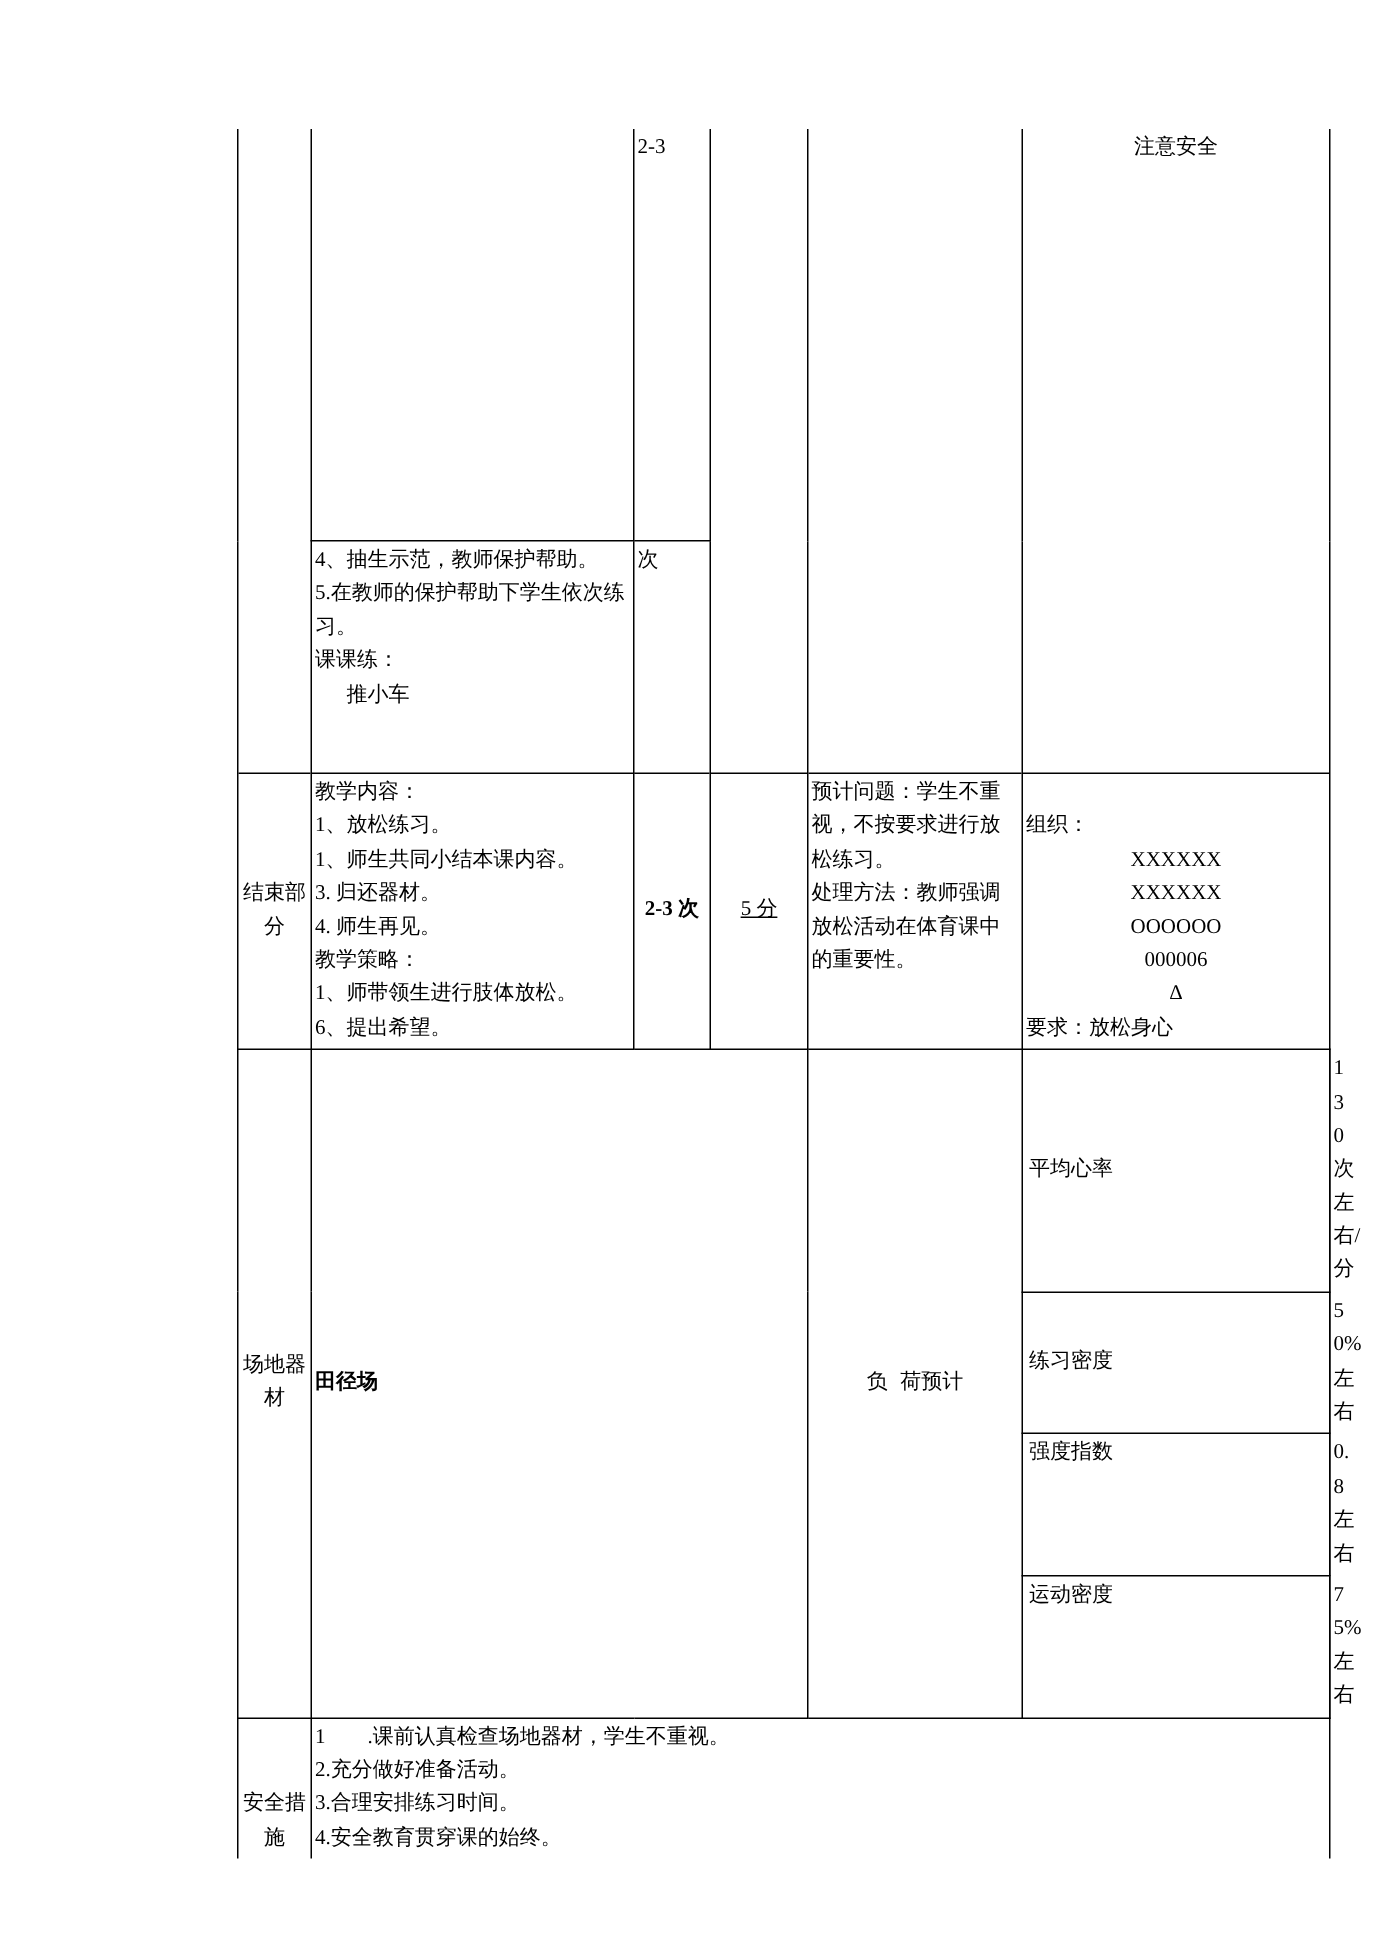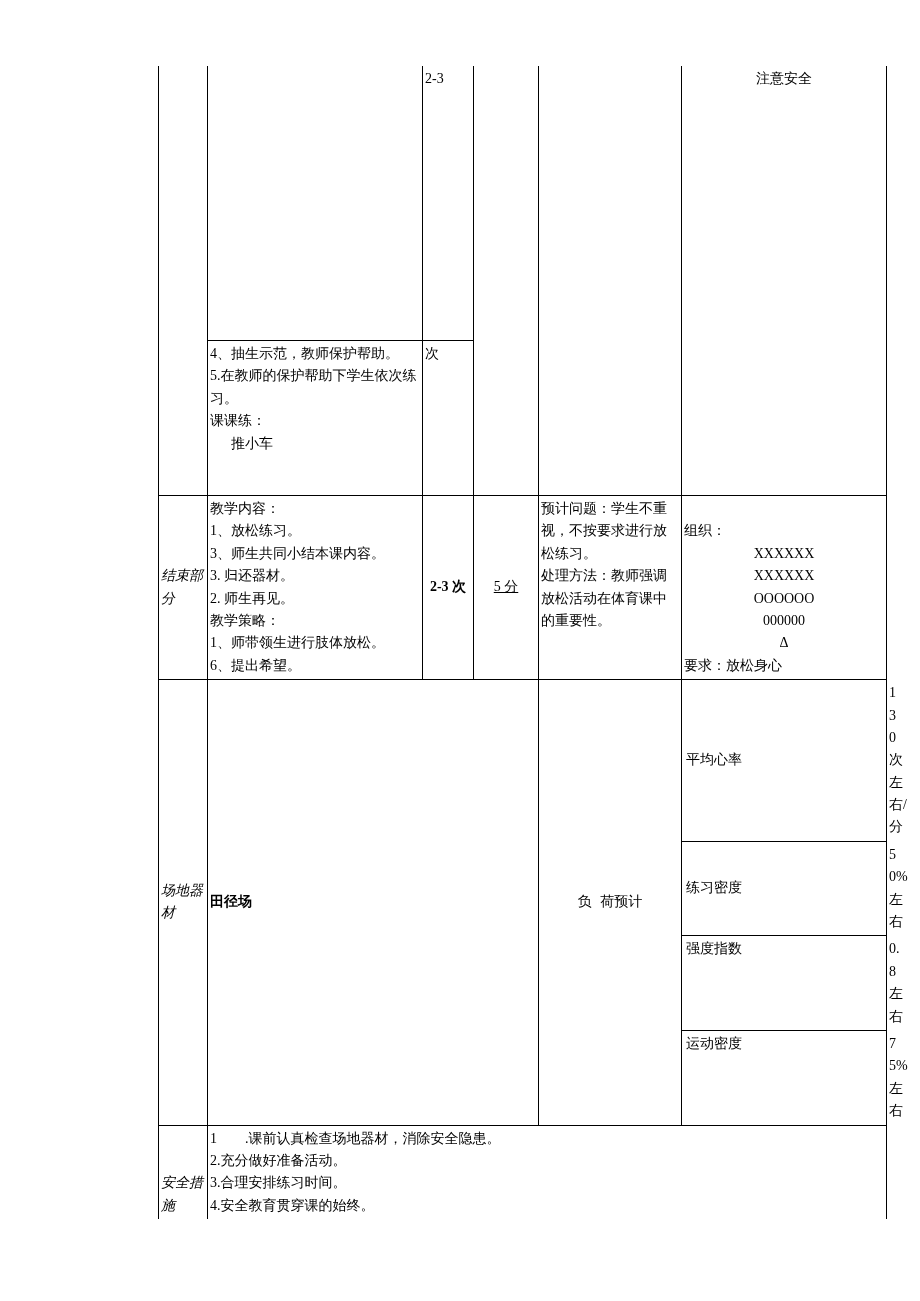--- a/index.html
+++ b/index.html
@@ -9,40 +9,39 @@
     font-family: "SimSun", "宋体", serif;
     font-size: 14px;
     color: #000;
     line-height: 1.6;
   }
   .page {
     width: 920px;
     height: 1247px;
     position: relative;
     box-sizing: border-box;
-    padding-top: 66px;
+    padding-top: 86px;
     padding-left: 158px;
     padding-right: 60px;
   }
   table {
     border-collapse: collapse;
     width: 700px;
     table-layout: fixed;
   }
   td {
     border: 1px solid #000;
     vertical-align: top;
     padding: 2px 2px;
     word-break: break-all;
   }
   .col-label {
     width: 44px;
-    text-align: left;
+    text-align: center;
     vertical-align: middle;
-    font-style: italic;
   }
   .col-content {
     width: 210px;
     margin-left: 46px;
   }
   .col-times {
     width: 46px;
   }
   .col-mins {
     width: 60px;
@@ -110,41 +109,41 @@
     <span class="indent">推小车</span>
   </td>
   <td class="col-times"><span>次</span></td>
 </tr>
 
 <tr>
   <td class="col-label"><span>结束部分</span></td>
   <td class="col-content">
     <span>教学内容：</span><br>
     <span>1、放松练习。</span><br>
-    <span>3、师生共同小结本课内容。</span><br>
+    <span>1、师生共同小结本课内容。</span><br>
     <span>3. 归还器材。</span><br>
-    <span>2. 师生再见。</span><br>
+    <span>4. 师生再见。</span><br>
     <span>教学策略：</span><br>
     <span>1、师带领生进行肢体放松。</span><br>
     <span>6、提出希望。</span>
   </td>
   <td class="col-times center vmid"><span>2-3 次</span></td>
   <td class="col-mins"><span>5 分</span></td>
   <td class="col-issue">
     <span>预计问题：学生不重视，不按要求进行放松练习。</span><br>
     <span>处理方法：教师强调放松活动在体育课中的重要性。</span>
   </td>
   <td class="col-org">
     <br>
     <span>组织：</span>
     <div class="center">
       <span>XXXXXX</span><br>
       <span>XXXXXX</span><br>
       <span>OOOOOO</span><br>
-      <span>000000</span><br>
+      <span>000006</span><br>
       <span>Δ</span><br>
     </div>
     <div style="text-align:left;padding-right:20px">
       <span>要求：放松身心</span>
     </div>
   </td>
 </tr>
 
 <tr>
   <td class="col-label" rowspan="4"><span>场地器材</span></td>
@@ -162,21 +161,21 @@
   <td class="metric-val" style="vertical-align:bottom"><span>0.8 左右</span></td>
 </tr>
 <tr>
   <td class="metric-label" style="height:56px;vertical-align:top"><span>运动密度</span></td>
   <td class="metric-val" style="vertical-align:bottom"><span>75%左右</span></td>
 </tr>
 
 <tr>
   <td class="col-label nb-bottom" style="vertical-align:bottom"><span>安全措施</span></td>
   <td colspan="6" class="nb-bottom">
-    <span>1</span>&nbsp;&nbsp;&nbsp;&nbsp;&nbsp;&nbsp;&nbsp;&nbsp;<span>.课前认真检查场地器材，消除安全隐患。</span><br>
+    <span>1</span>&nbsp;&nbsp;&nbsp;&nbsp;&nbsp;&nbsp;&nbsp;&nbsp;<span>.课前认真检查场地器材，学生不重视。</span><br>
     <span>2.充分做好准备活动。</span><br>
     <span>3.合理安排练习时间。</span><br>
     <span>4.安全教育贯穿课的始终。</span>
   </td>
 </tr>
 
 </tbody>
     </table>
 </div>
 

